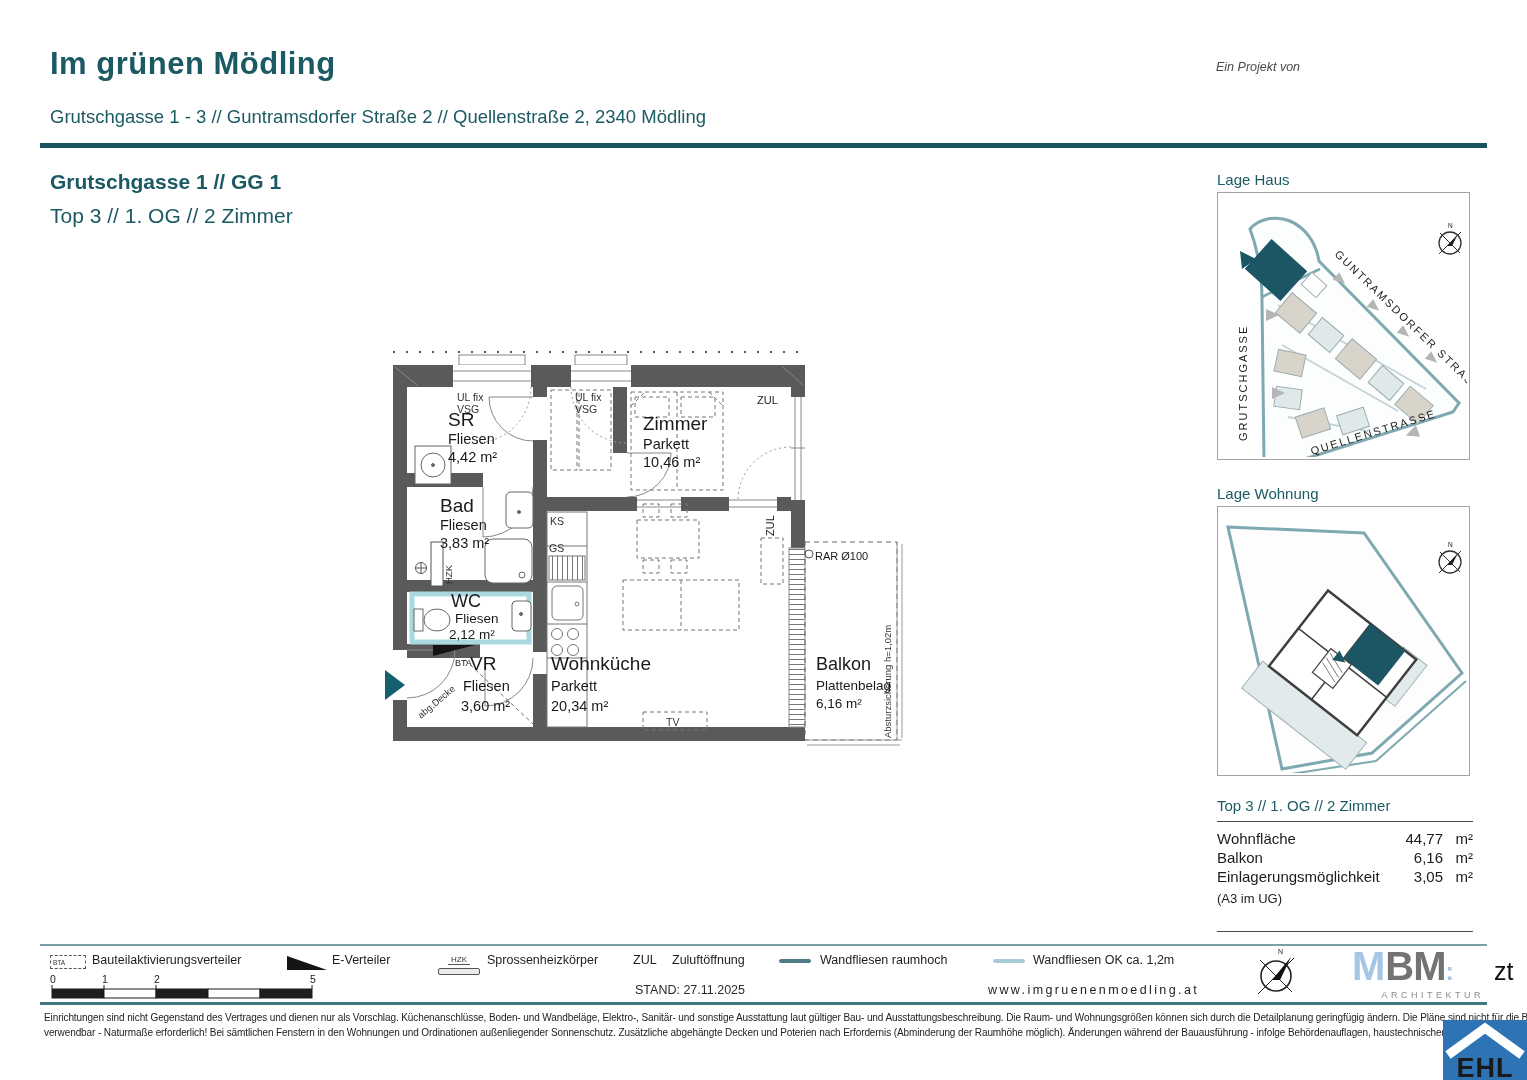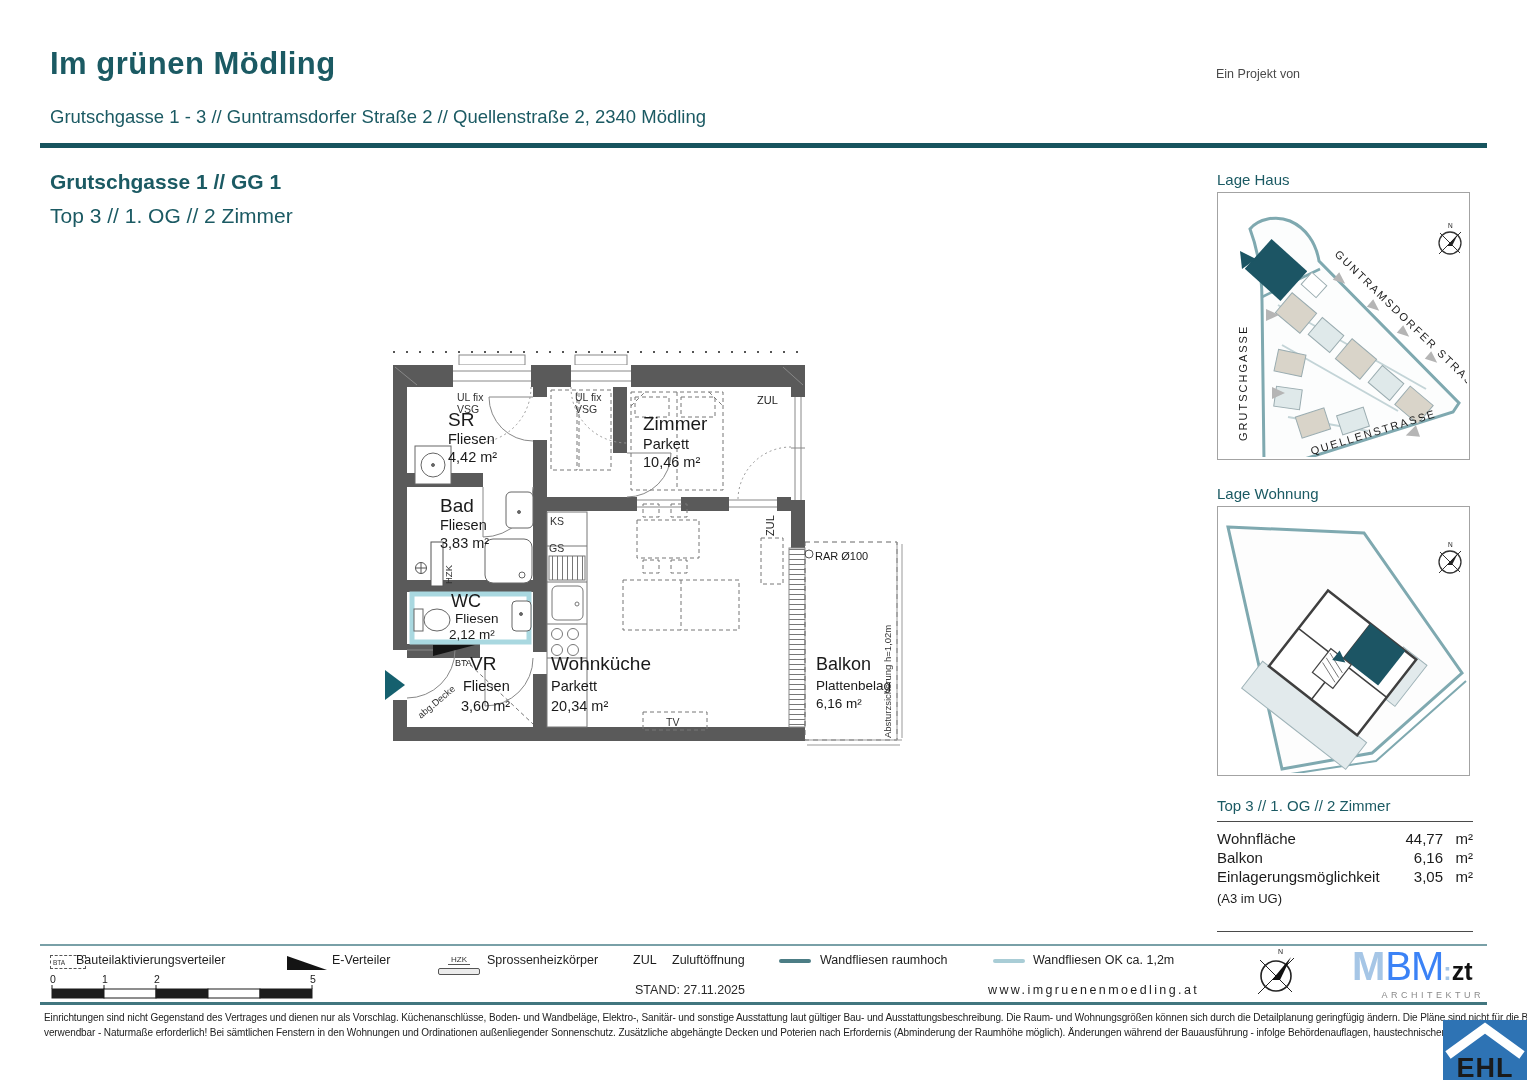--- a/index.html
+++ b/index.html
@@ -5,21 +5,21 @@
   html,body{margin:0;padding:0;background:#e8e8e8;}
   .page{
     position:relative;width:1527px;height:1080px;margin:0 auto;
     background:#ffffff;overflow:hidden;
     font-family:"Liberation Sans",sans-serif;color:#1a1a1a;
   }
   .abs{position:absolute;}
   
   .doc-title{left:50px;top:46px;font-size:31px;font-weight:bold;color:#1b5a63;letter-spacing:.5px;}
   .doc-address{left:50px;top:106px;font-size:18.5px;color:#1b5a63;}
-  .project-by{left:1216px;top:67px;font-size:12.5px;color:#4a4a4a;}
+  .project-by{left:1216px;top:60px;font-size:12.5px;color:#4a4a4a;font-style:italic;}
   .hr-header{left:40px;top:143px;width:1447px;height:5px;background:#17545e;}
   .are-logo{left:1300px;top:50px;width:176px;height:82px;}
   
   .plan-bldg{left:50px;top:170px;font-size:21px;font-weight:bold;color:#1b5a63;}
   .plan-unit{left:50px;top:204px;font-size:21px;color:#1b5a63;}
   
   .floorplan{left:385px;top:342px;width:525px;height:415px;}
   svg text{font-family:"Liberation Sans",sans-serif;fill:#1a1a1a;}
   .rname{font-size:19px;}
   .rsub{font-size:14.5px;}
@@ -53,23 +53,23 @@
   .hzk-icon .bar{margin-top:2px;height:5px;background:#ececec;border:1px solid #555;border-radius:2px;}
   .zul-prefix{left:633px;top:953px;font-size:12.5px;color:#1d1d1d;}
   .line-dark{left:779px;top:959px;width:32px;height:4px;background:#4c7d85;border-radius:2px;}
   .line-light{left:993px;top:959px;width:32px;height:4px;background:#a9cdd6;border-radius:2px;}
   .stand{left:635px;top:983px;font-size:12.5px;color:#2a2a2a;}
   .website{left:988px;top:983px;font-size:12.5px;letter-spacing:2.4px;color:#1d1d1d;}
   .scalebar{left:48px;top:972px;}
   .compass-footer{left:1250px;top:946px;}
   .mbm{left:1352px;top:947px;width:132px;line-height:38px;white-space:nowrap;}
   .mbm .m{color:#a6c6e6;font-size:40px;font-weight:bold;}
-  .mbm .bm{color:#3b82f6;font-size:40px;font-weight:normal;letter-spacing:-1px;}
+  .mbm .bm{color:#737373;font-size:40px;font-weight:bold;letter-spacing:-1px;}
   .mbm .co{color:#a6c6e6;font-size:25px;font-weight:bold;}
-  .mbm .zt{color:#121212;font-size:25px;font-weight:bold;}
+  .mbm .zt{color:#121212;font-size:25px;font-weight:normal;margin-left:40px;}
   .mbm .sub{font-size:9px;letter-spacing:3.5px;color:#8a8a8a;text-align:right;line-height:10px;margin-top:-4px;}
   .disclaimer{left:44px;width:1483px;font-size:10px;color:#222;white-space:nowrap;overflow:hidden;letter-spacing:-0.1px;}
   .d1{top:1012px;} .d2{top:1027px;}
   .ehl{left:1443px;top:1020px;width:84px;height:60px;z-index:5;}
 </style>
 </head>
 <body>
 
 <div class="page">
 
@@ -387,21 +387,21 @@
       <span class="u">m²</span>
     </div>
     <div class="ui-note">(A3 im UG)</div>
   </div>
 
   <div class="abs hr-foot-top"></div>
 
   <div class="abs bta-icon">
       <span>BTA</span>
     </div>
-  <div class="abs leg-label" style="left:76px;">Bauteilaktivierungsverteiler</div>
+  <div class="abs leg-label" style="left:92px;">Bauteilaktivierungsverteiler</div>
 
   <div class="abs ev-icon">
     <svg width="40" height="16">
         <polygon points="0,1 40,15 0,15" fill="#141414"></polygon>
       </svg>
   </div>
   <div class="abs leg-label" style="left:332px;">E-Verteiler</div>
 
   <div class="abs hzk-icon">
     <div class="t">HZK</div>

